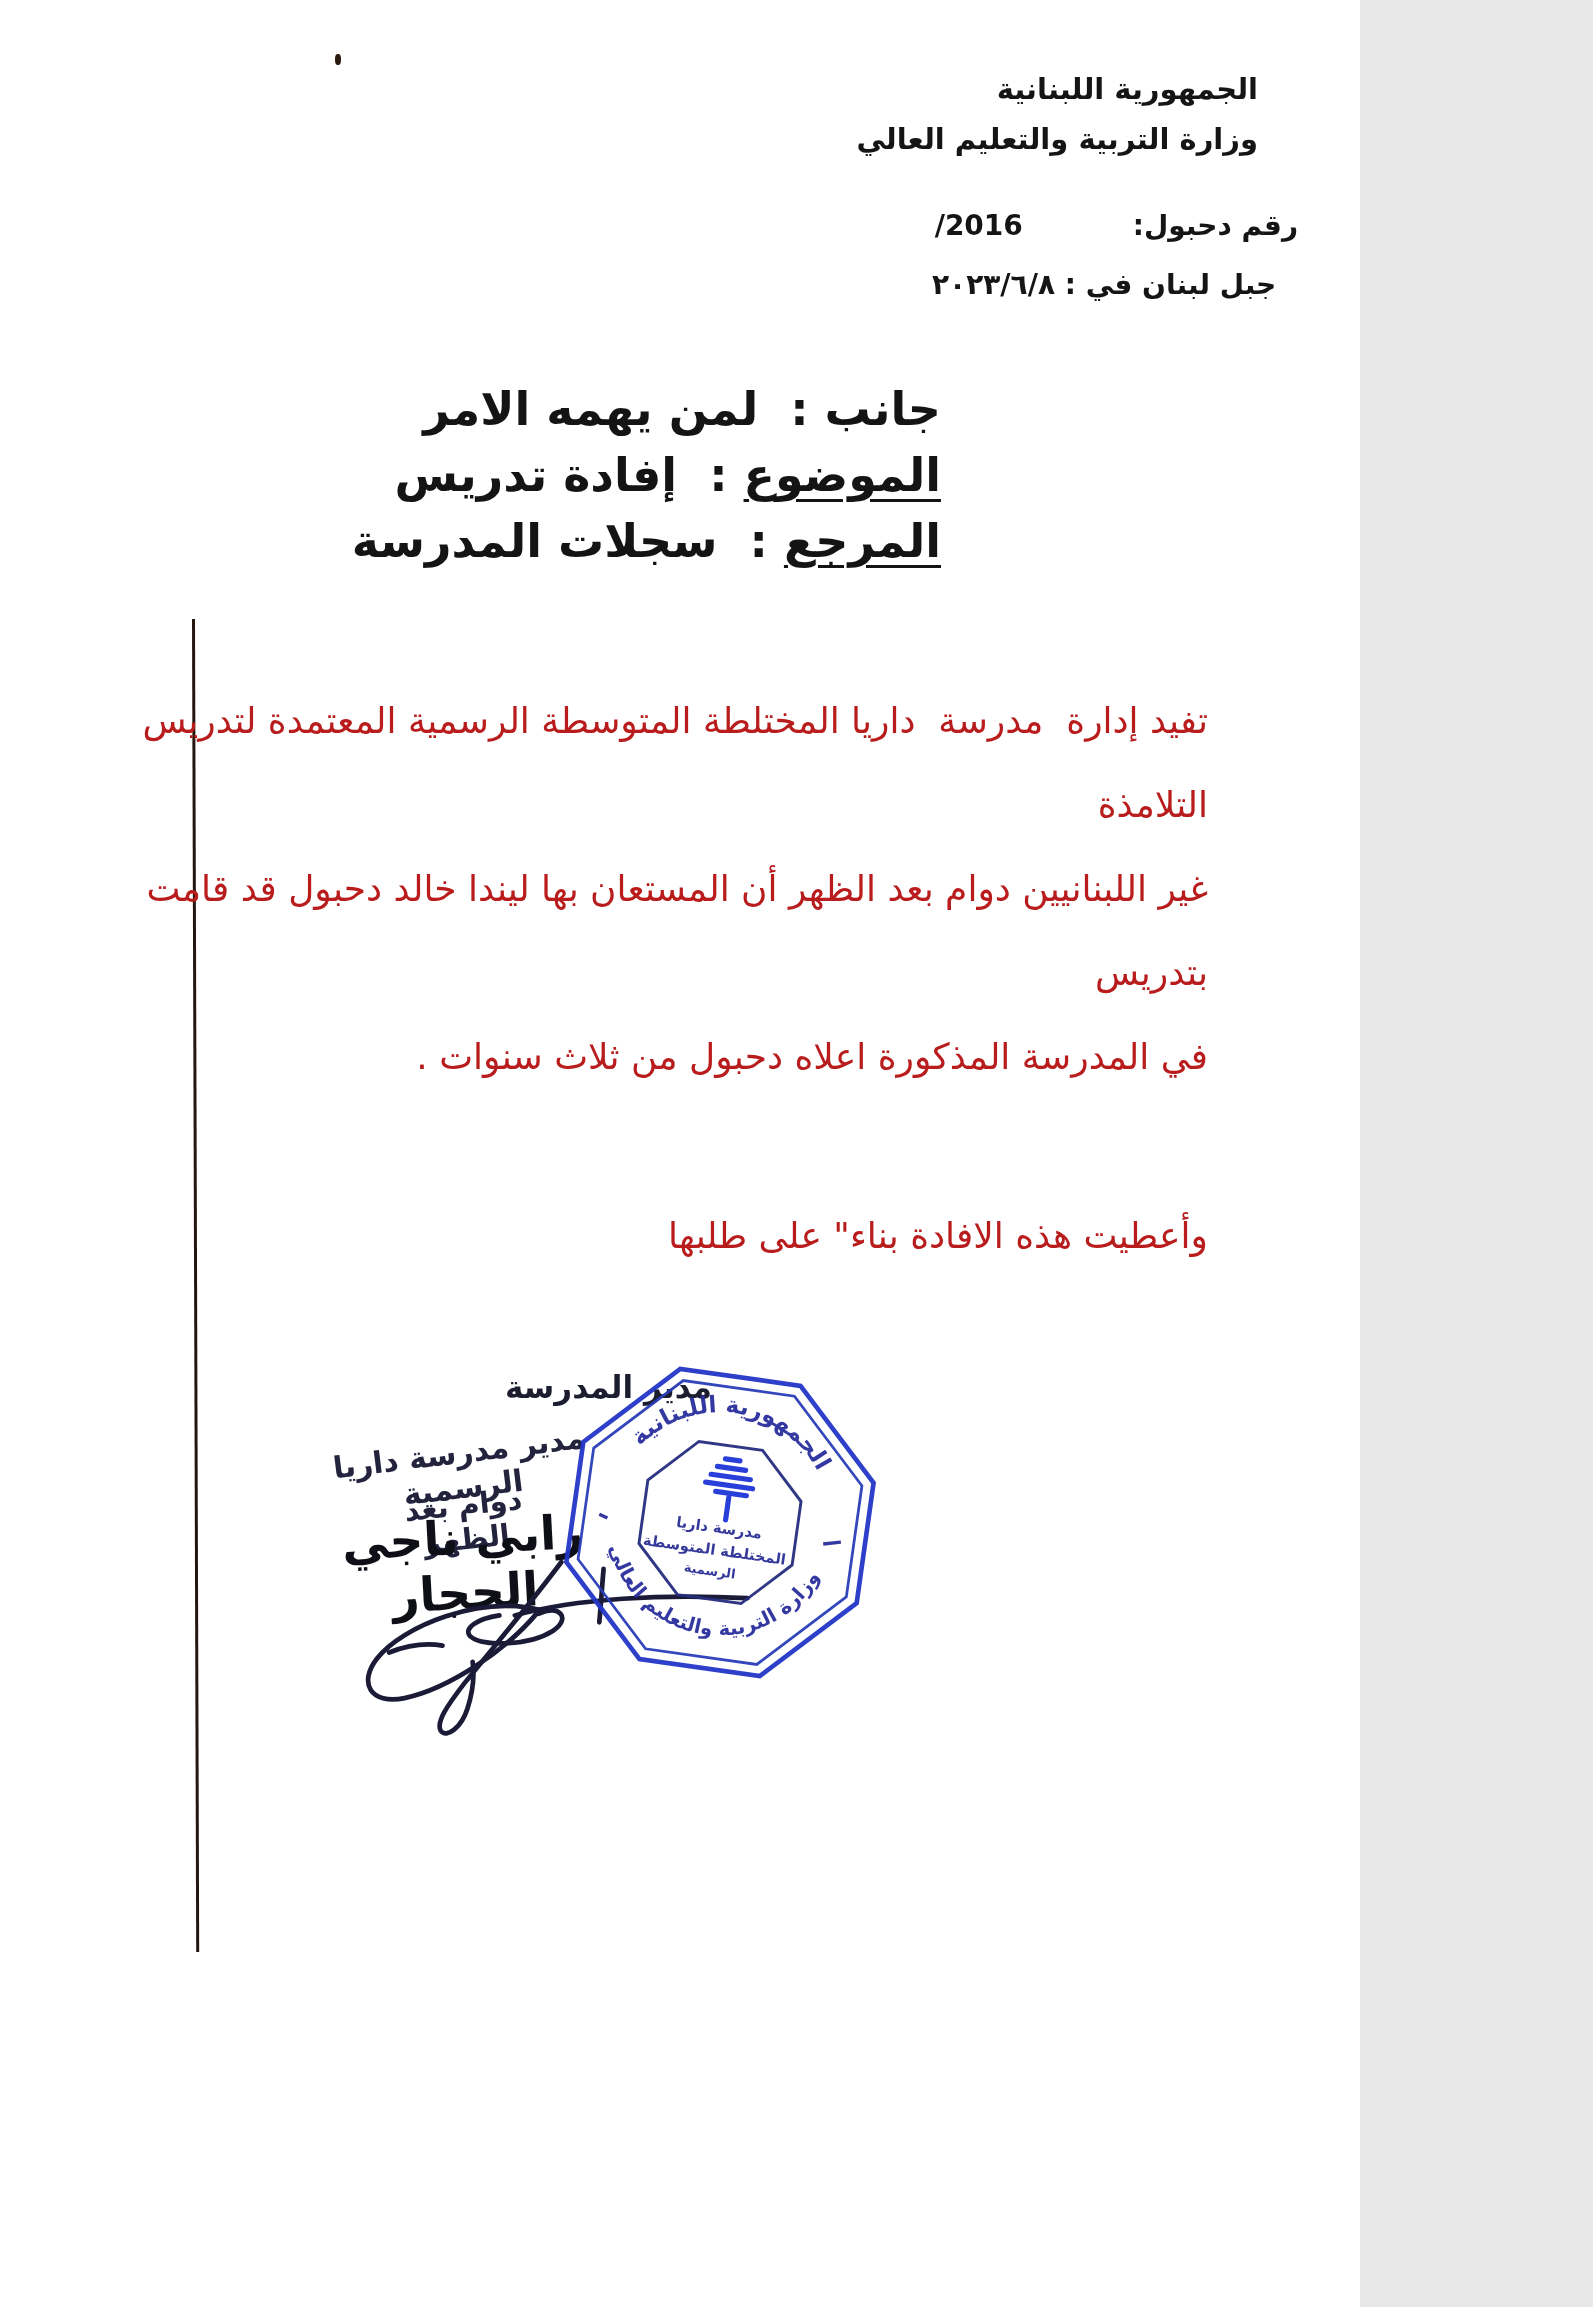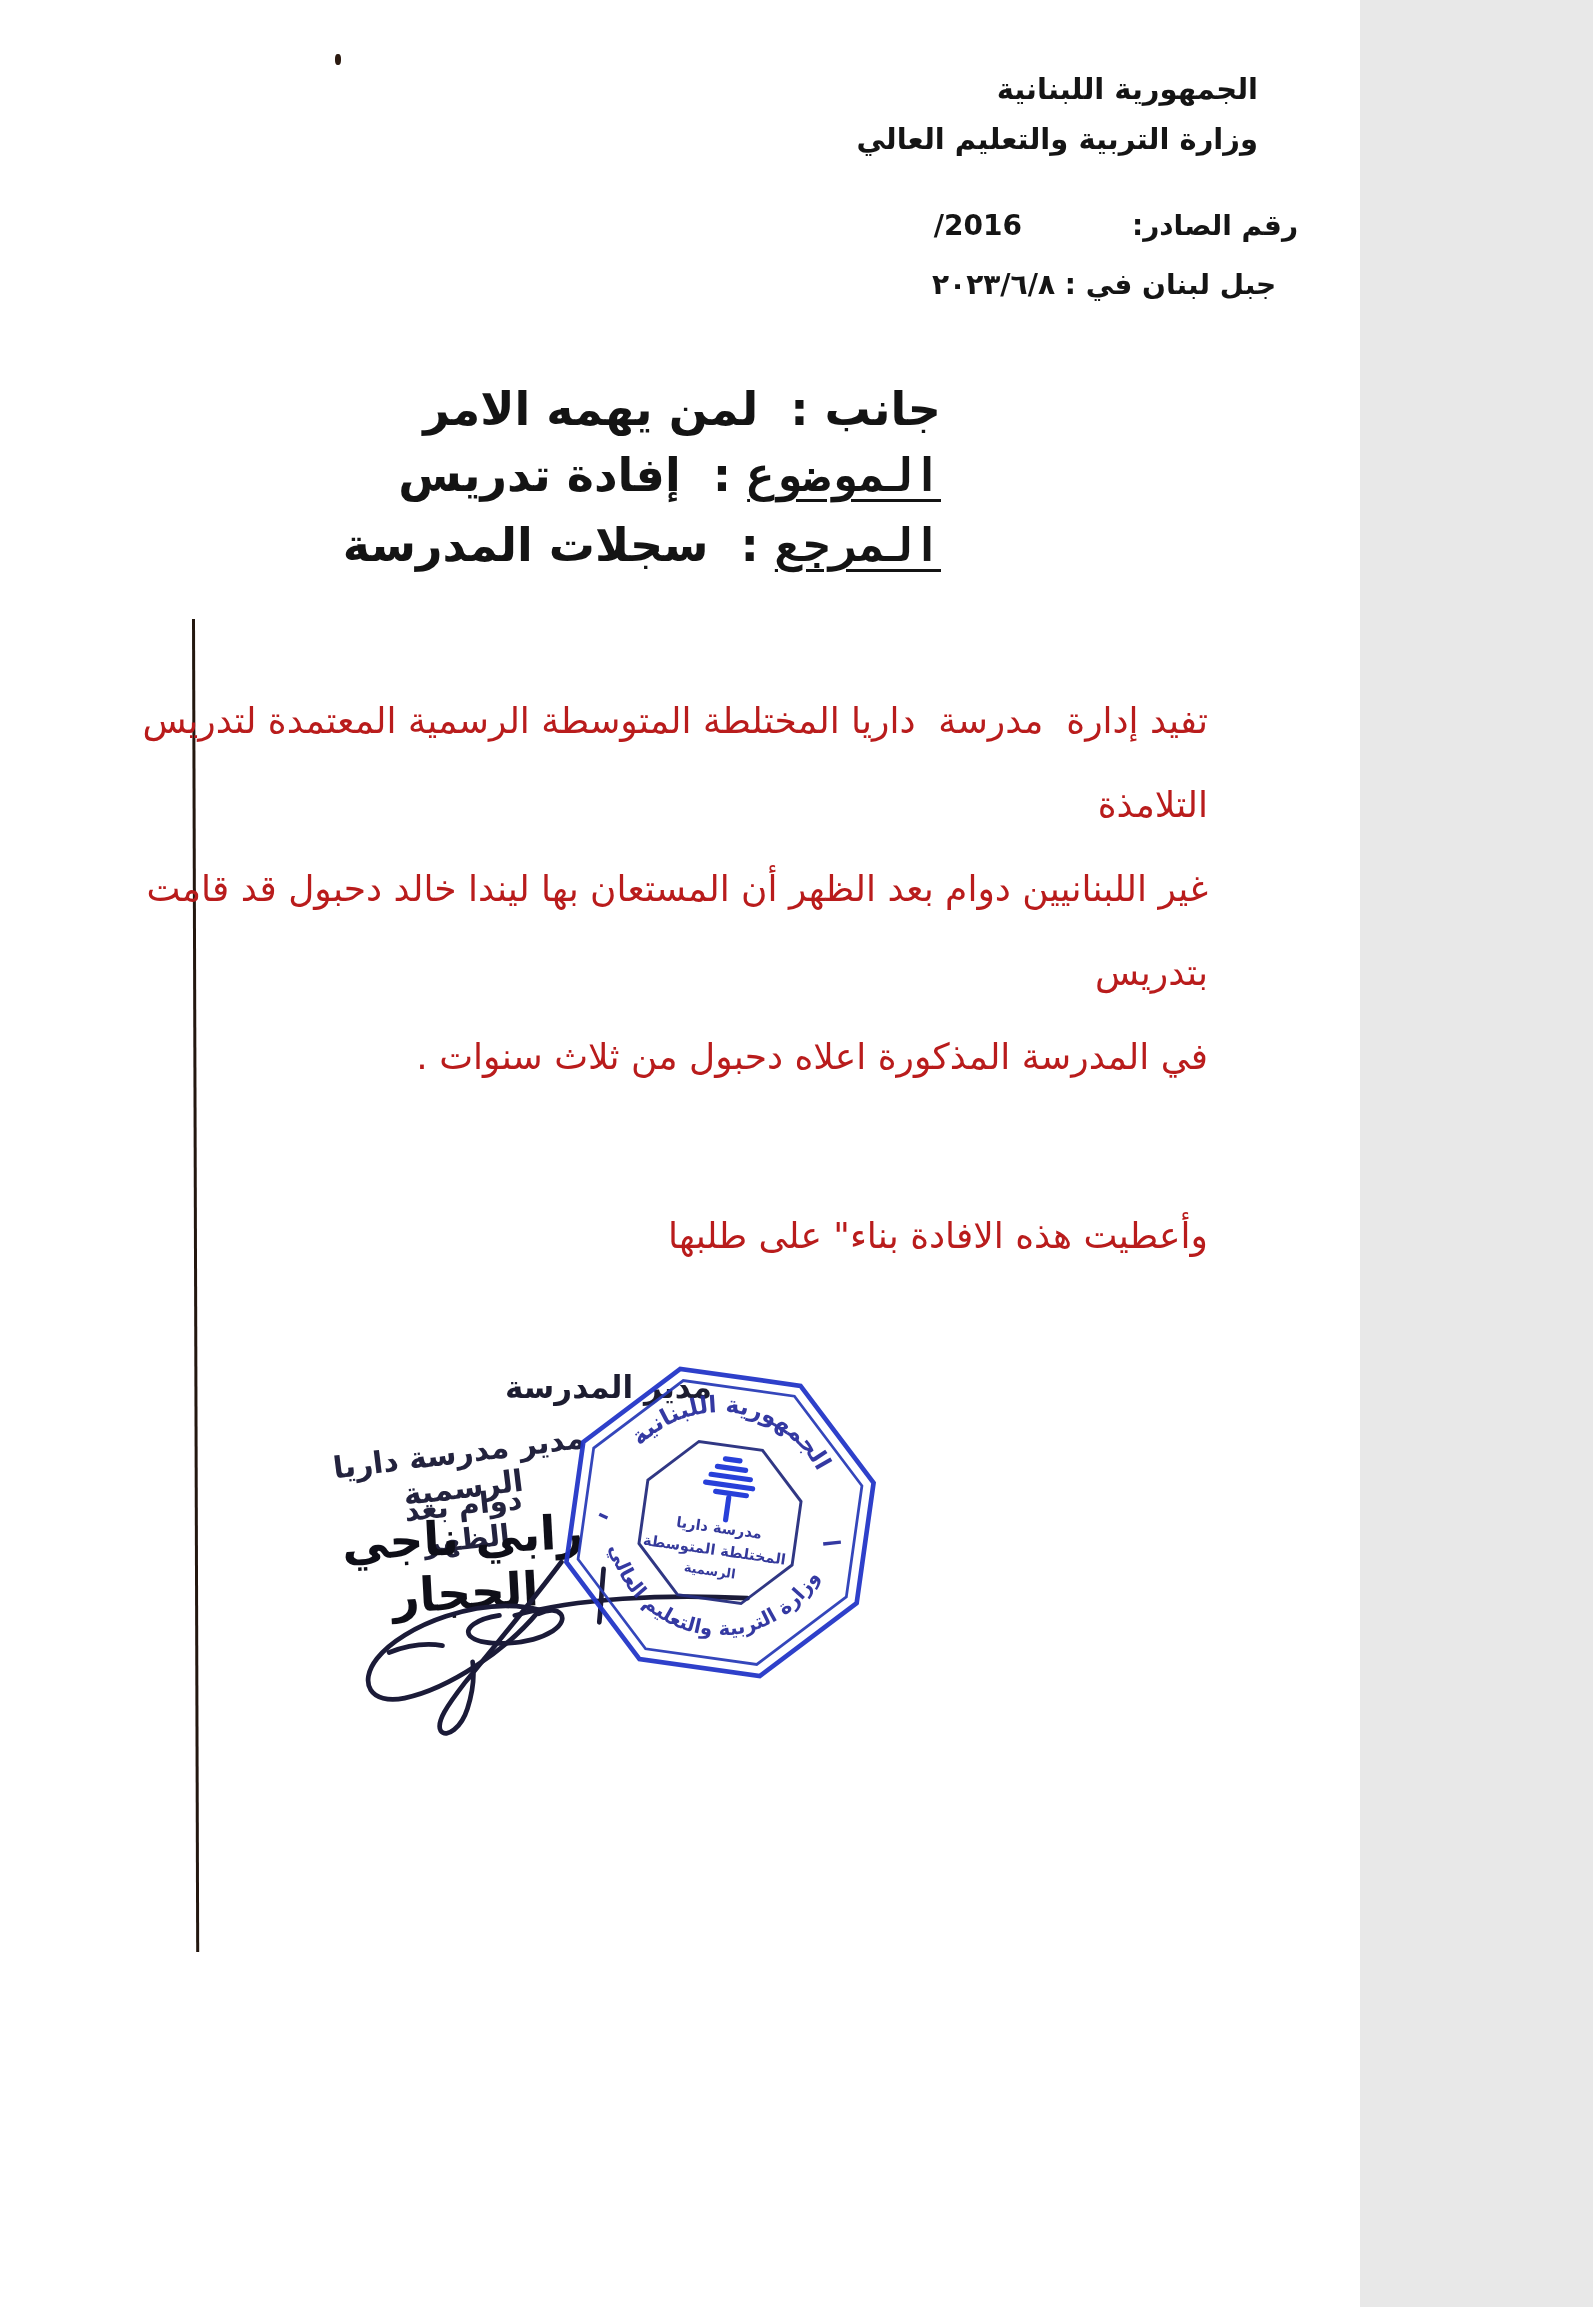--- a/index.html
+++ b/index.html
@@ -16,21 +16,21 @@
   .pre{white-space:pre-wrap;}
 
   
   .letterhead{right:102px;top:64px;text-align:right;font-weight:bold;font-size:29px;line-height:50px;color:#151515;}
   .serial{right:62px;top:209px;width:366px;font-weight:bold;font-size:28px;color:#151515;}
   .serial-row1{display:flex;flex-direction:row;justify-content:flex-start;gap:110px;direction:rtl;}
   .serial-row2{margin-top:26px;text-align:left;direction:rtl;}
 
   
   .recipient{right:419px;top:376px;text-align:right;font-weight:bold;font-size:46px;line-height:66px;color:#141414;}
-  .u{text-decoration:underline;text-underline-offset:7.8px;text-decoration-thickness:2.6px;font-family:Liberation Mono, monospace;}
+  .u{text-decoration:underline;text-underline-offset:7.8px;text-decoration-thickness:2.6px;}
 
   
   .rule{width:2.6px;background:#23170f;}
   .rule-left{left:192px;top:619px;height:1333px;transform:rotate(-0.18deg);transform-origin:top;}
   .rule-right{left:1455px;top:631px;height:1319px;transform:rotate(-0.52deg);transform-origin:top;}
 
   
   .bodytext{right:152px;top:679px;width:1147px;text-align:right;font-size:36px;color:#b91c1c;}
   .bline{line-height:84px;}
   .bgap{height:95px;}
@@ -52,21 +52,21 @@
 
   <div class="abs speck"></div>
 
   <div class="abs rtl letterhead">
     <div>الجمهورية اللبنانية</div>
     <div>وزارة التربية والتعليم العالي</div>
   </div>
 
   <div class="abs serial">
     <div class="serial-row1">
-      <span>رقم الصادر:</span>
+      <span>رقم دحبول:</span>
       <span class="rtl">/2016</span>
     </div>
     <div class="serial-row2">جبل لبنان في  :  ٢٠٢٣/٦/٨</div>
   </div>
 
   <div class="abs rtl recipient">
     <div class="pre">جانب :  لمن يهمه الامر</div>
     <div><span class="u">الموضوع</span><span class="pre"> :  إفادة تدريس</span></div>
     <div><span class="u">المرجع</span><span class="pre"> :  سجلات المدرسة</span></div>
   </div>

